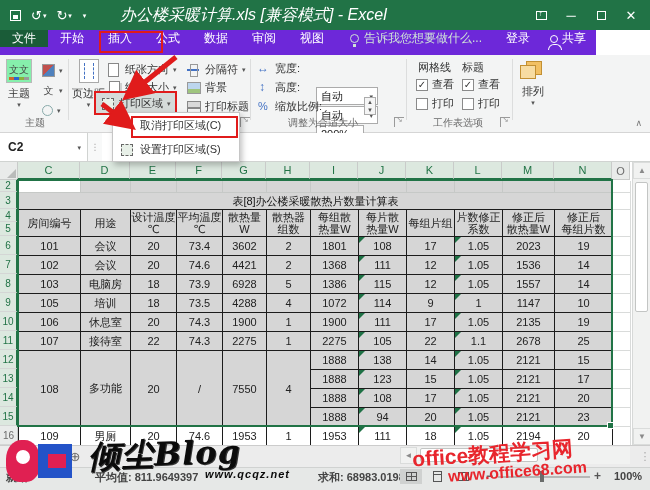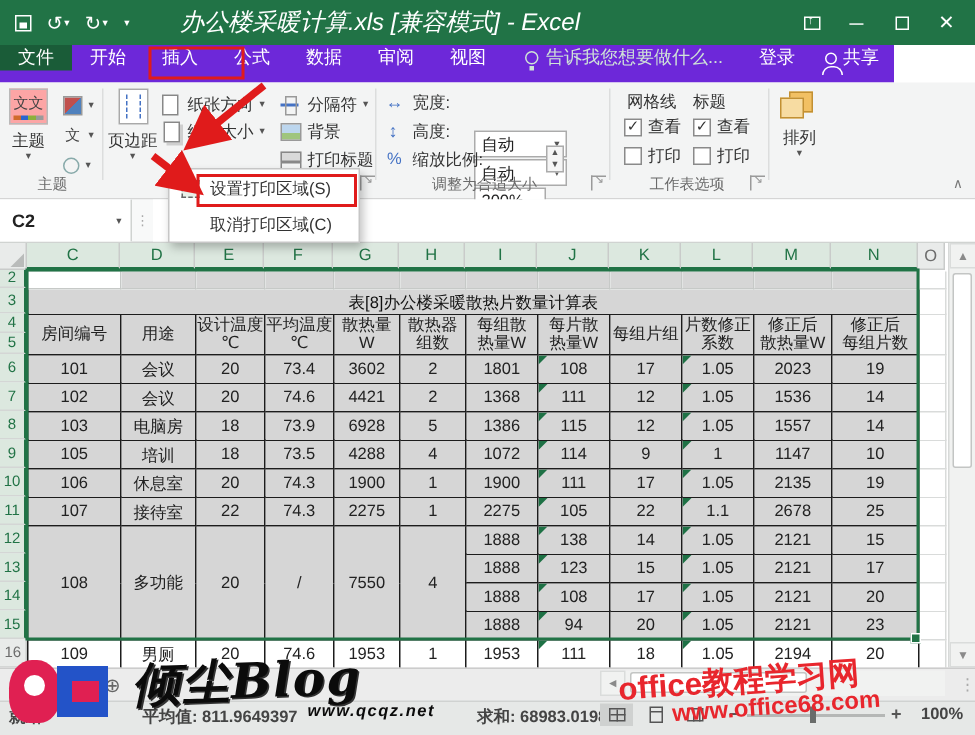--- a/index.html
+++ b/index.html
@@ -45,21 +45,21 @@
   .launcher { position:absolute; width:10px; height:10px; border-left:1px solid #9a9a9a;
               border-top:1px solid #9a9a9a; cursor:pointer; }
   .launcher::after { content:'↘'; position:absolute; left:1px; top:-3px; font-size:8px; color:#9a9a9a; }
   .bigbtn { position:absolute; display:flex; flex-direction:column; align-items:center; cursor:pointer; }
   .bigbtn .lbl { margin-top:3px; color:#333; }
   .caret { font-size:7px; color:#555; line-height:1; }
   .rowbtn { position:absolute; height:18px; display:flex; align-items:center; gap:4px; cursor:pointer;
             color:#333; white-space:nowrap; }
   .ic16 { width:15px; height:15px; display:inline-block; position:relative; flex:none; }
   
-  .ic-theme { width:26px; height:24px; background:#fca5a5; border:1px solid #b9b9b9; font-size:10px;
+  .ic-theme { width:26px; height:24px; background:#86efac; border:1px solid #b9b9b9; font-size:10px;
               color:#444; text-align:center; line-height:20px; position:relative;}
   .ic-theme::after { content:''; position:absolute; left:2px; bottom:2px; width:20px; height:3px;
               background:linear-gradient(90deg,#d06a2c 25%,#2c66d0 25%,#2c66d0 50%,#8cb03c 50%,#8cb03c 75%,#9a9a9a 75%); }
   .ic-colors { width:13px; height:13px; background:linear-gradient(135deg,#c0504d 50%,#4f81bd 50%); border:1px solid #999; }
   .ic-fontring { width:13px; height:13px; font-size:10px; color:#444; text-align:center; line-height:13px; }
   .ic-effects { width:11px; height:11px; border:1.5px solid #8aa; border-radius:50%; }
   .ic-margins { width:20px; height:24px; background:#fff; border:1px solid #a9a9a9; position:relative; }
   .ic-margins::before { content:''; position:absolute; left:4px; top:3px; right:4px; bottom:3px;
                         border-left:1px dashed #4472c4; border-right:1px dashed #4472c4; }
   .ic-orient::before { content:''; position:absolute; left:2px; top:1px; width:9px; height:12px;
@@ -278,20 +278,25 @@
   <div class="rowbtn" style="left:106px; top:5px;">
     <span class="ic16 ic-orient"></span>
     <span>纸张方向</span>
       <span class="caret">▾</span>
   </div>
   <div class="rowbtn" style="left:106px; top:23px;">
     <span class="ic16 ic-size"></span>
     <span>纸张大小</span>
       <span class="caret">▾</span>
   </div>
+  <div class="rowbtn pressedbtn" style="left:96px; top:38px; padding:0 4px; height:20px;">
+    <span class="ic16 ic-parea"></span>
+    <span>打印区域</span>
+      <span class="caret">▾</span>
+  </div>
   <div class="rowbtn" style="left:186px; top:5px;">
     <span class="ic16 ic-breaks"></span>
     <span>分隔符</span>
       <span class="caret">▾</span>
   </div>
   <div class="rowbtn" style="left:186px; top:23px;">
     <span class="ic16 ic-bg"></span>
     <span>背景</span>
   </div>
   <div class="rowbtn" style="left:186px; top:41px;align-items:flex-end;">
@@ -369,26 +374,26 @@
   <div id="namebox">
     <span class="nb-text">C2</span>
     <span class="caret">▾</span>
   </div>
   <div class="fx-split">⋮</div>
   <div id="fxarea"></div>
 </div>
 
 <div id="menu" class="abs">
   <div class="menuitem">
+    <span class="ic16"></span>
+    <span>取消打印区域(C)</span>
+  </div>
+  <div class="menuitem">
     <span class="ic16 ic-parea"></span>
     <span>设置打印区域(S)</span>
-  </div>
-  <div class="menuitem">
-    <span class="ic16"></span>
-    <span>取消打印区域(C)</span>
   </div>
 </div>
 
 <div id="grid" class="abs">
   <div id="corner"></div>
   <div id="colhdrs">
       <div class="chdr sel" style="width: 62px;">C</div>
       <div class="chdr sel" style="width: 50px;">D</div>
       <div class="chdr sel" style="width: 46px;">E</div>
       <div class="chdr sel" style="width: 46px;">F</div>

